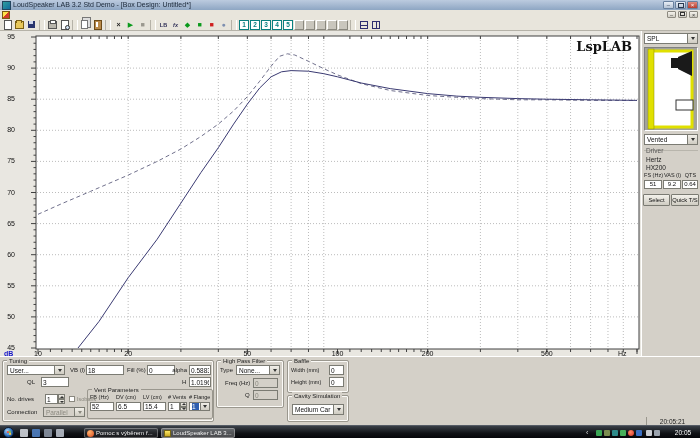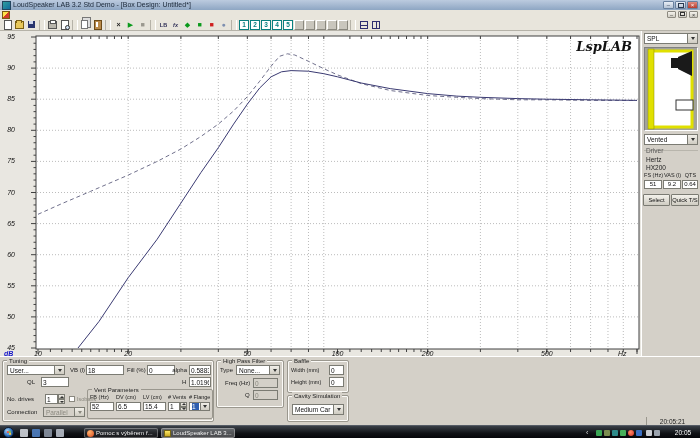--- a/index.html
+++ b/index.html
@@ -45,21 +45,21 @@
   .ic-paste:before{content:"";position:absolute;left:1px;top:1px;width:2px;height:5px;background:#fff;}
   .num-btn{width:10px;height:10px;margin-right:1px;flex:none;background:#fff;border:1px solid #0a8080;
            color:#0a8080;font-size:6.5px;font-weight:bold;display:flex;align-items:center;justify-content:center;box-sizing:border-box;}
   .blank-btn{width:10px;height:10px;margin-right:1px;flex:none;background:#c9c6bd;
            border:1px solid;border-color:#fff #8a887f #8a887f #fff;box-sizing:border-box;}
   .ic-tileh{width:8px;height:8px;border:1px solid #2d2d70;box-sizing:border-box;position:relative;}
   .ic-tileh:before{content:"";position:absolute;left:0;right:0;top:3px;border-top:1px solid #2d2d70;}
   .ic-tilev{width:8px;height:8px;border:1px solid #2d2d70;box-sizing:border-box;position:relative;}
   .ic-tilev:before{content:"";position:absolute;top:0;bottom:0;left:3px;border-left:1px solid #2d2d70;}
   
-  #chart-area{position:absolute;left:0;top:31px;width:641px;height:325px;background:#e9e7e1;font-style:italic;}
+  #chart-area{position:absolute;left:0;top:31px;width:641px;height:325px;background:#e9e7e1;}
   #plot-svg{position:absolute;left:0;top:0;}
   .ylab{position:absolute;left:0;width:15px;text-align:right;font-size:7px;color:#111;}
   .xlab{position:absolute;top:319px;font-size:7px;color:#111;text-align:center;width:24px;margin-left:-12px;}
   #db-label{position:absolute;left:4px;top:319px;font-size:7px;font-weight:bold;color:#1616c8;}
   #hz-label{position:absolute;left:618px;top:319px;font-size:7px;color:#111;}
   #watermark{position:absolute;left:560px;top:8px;width:72px;text-align:right;
              font-family:"DejaVu Serif",serif;font-weight:bold;font-size:13px;color:#111;}
   
   #right-panel{position:absolute;left:641px;top:31px;width:59px;height:325px;background:#d4d0c8;border-left:1px solid #fff;box-sizing:border-box;}
   .combo{position:absolute;height:11px;background:#fff;border:1px solid #7b7b73;box-sizing:border-box;}

